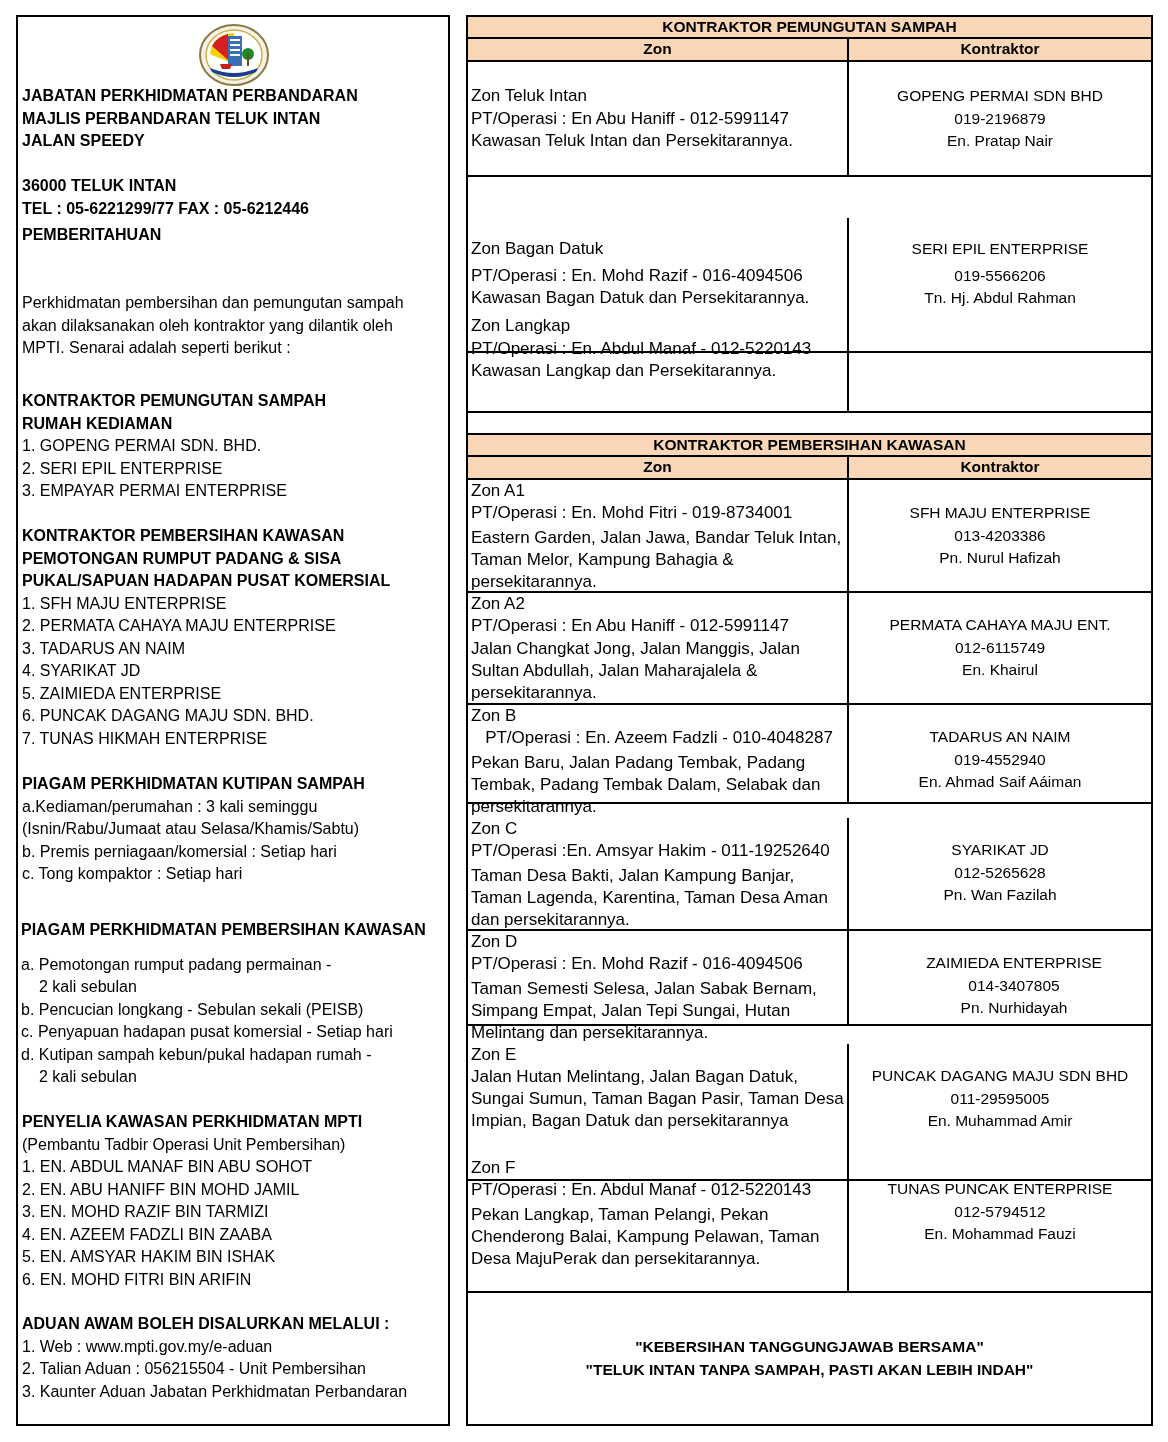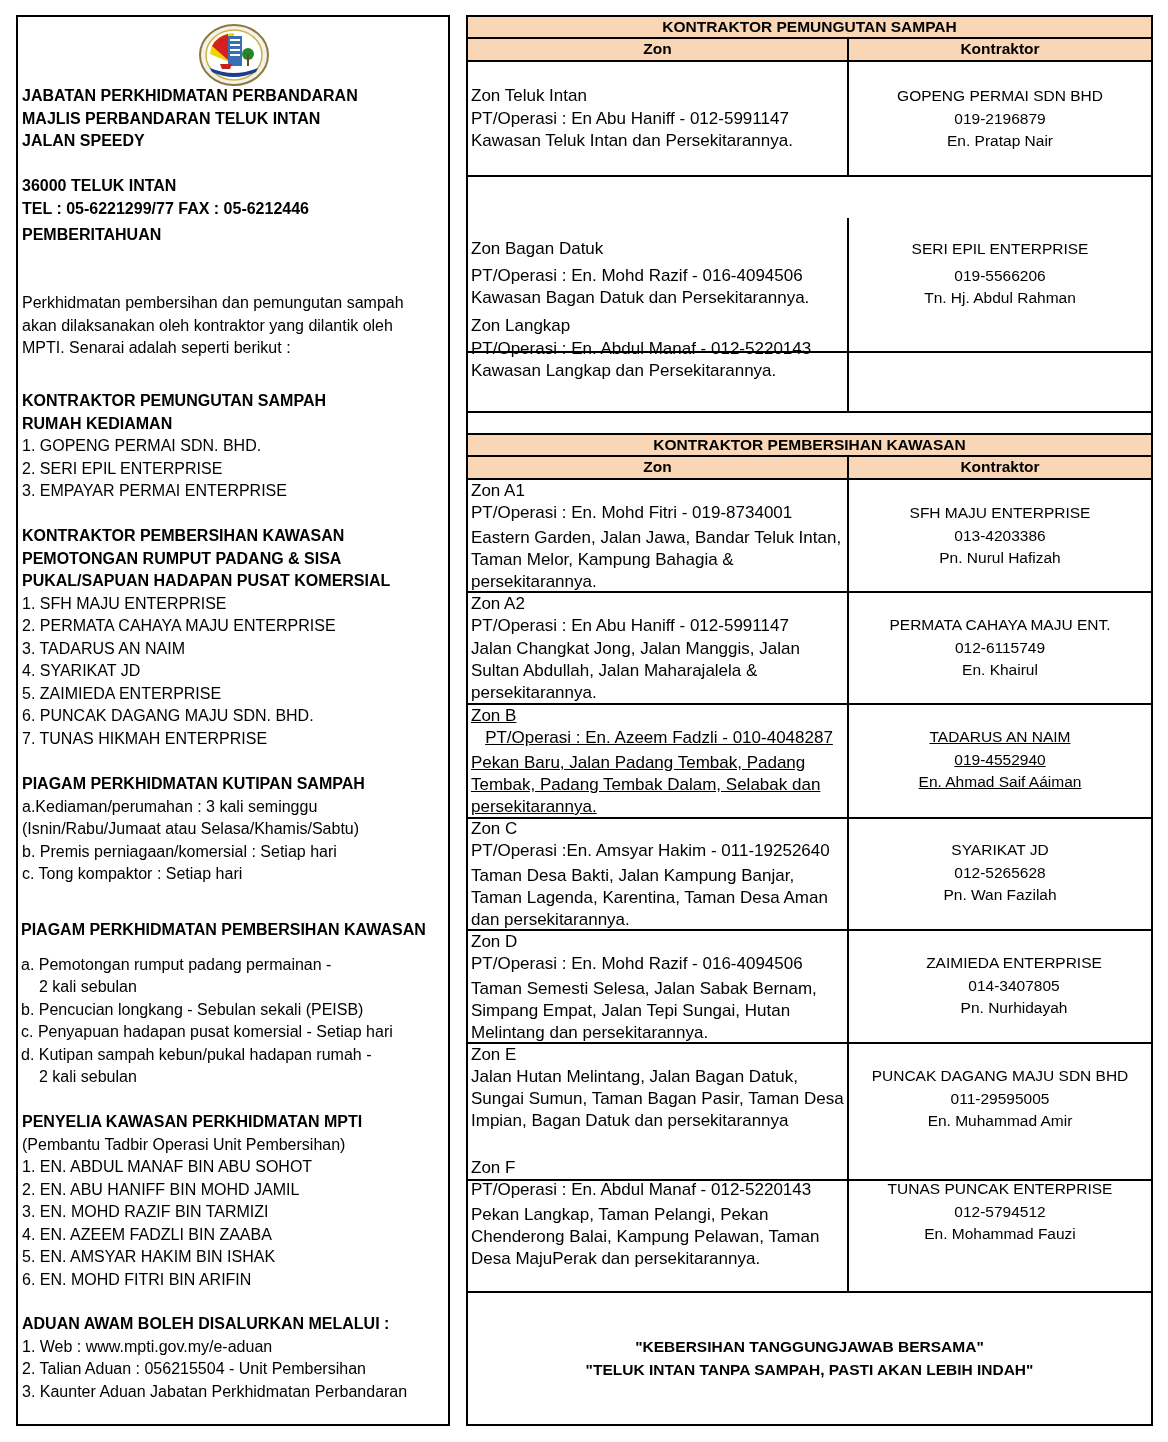--- a/index.html
+++ b/index.html
@@ -209,21 +209,21 @@
       <div>Sultan Abdullah, Jalan Maharajalela &amp;</div>
       <div>persekitarannya.</div>
     </div>
     <div class="k" style="padding-top:21px;">
       <div>PERMATA CAHAYA MAJU ENT.</div>
       <div>012-6115749</div>
       <div>En. Khairul</div>
     </div>
   </div>
 
-  <div class="row" style="top:688px; height:114px;text-decoration:underline;">
+  <div class="row" style="top:688px; height:99px;">
     <div class="z" style="line-height:22px;">
       <div>Zon B</div>
       <div style="margin-bottom:3px;text-align:center;">PT/Operasi : En. Azeem Fadzli - 010-4048287</div>
       <div>Pekan Baru, Jalan Padang Tembak, Padang</div>
       <div>Tembak, Padang Tembak Dalam, Selabak dan</div>
       <div>persekitarannya.</div>
     </div>
     <div class="k" style="padding-top:21px;">
       <div>TADARUS AN NAIM</div>
       <div>019-4552940</div>
@@ -239,21 +239,21 @@
       <div>Taman Lagenda, Karentina, Taman Desa Aman</div>
       <div>dan persekitarannya.</div>
     </div>
     <div class="k" style="padding-top:21px;">
       <div>SYARIKAT JD</div>
       <div>012-5265628</div>
       <div>Pn. Wan Fazilah</div>
     </div>
   </div>
 
-  <div class="row" style="top:914px; height:113px;gap:28px;">
+  <div class="row" style="top:914px; height:95px;gap:28px;">
     <div class="z" style="line-height:22px;">
       <div>Zon D</div>
       <div style="margin-bottom:3px;">PT/Operasi : En. Mohd Razif - 016-4094506</div>
       <div>Taman Semesti Selesa, Jalan Sabak Bernam,</div>
       <div>Simpang Empat, Jalan Tepi Sungai, Hutan</div>
       <div>Melintang dan persekitarannya.</div>
     </div>
     <div class="k" style="padding-top:21px;">
       <div>ZAIMIEDA ENTERPRISE</div>
       <div>014-3407805</div>

